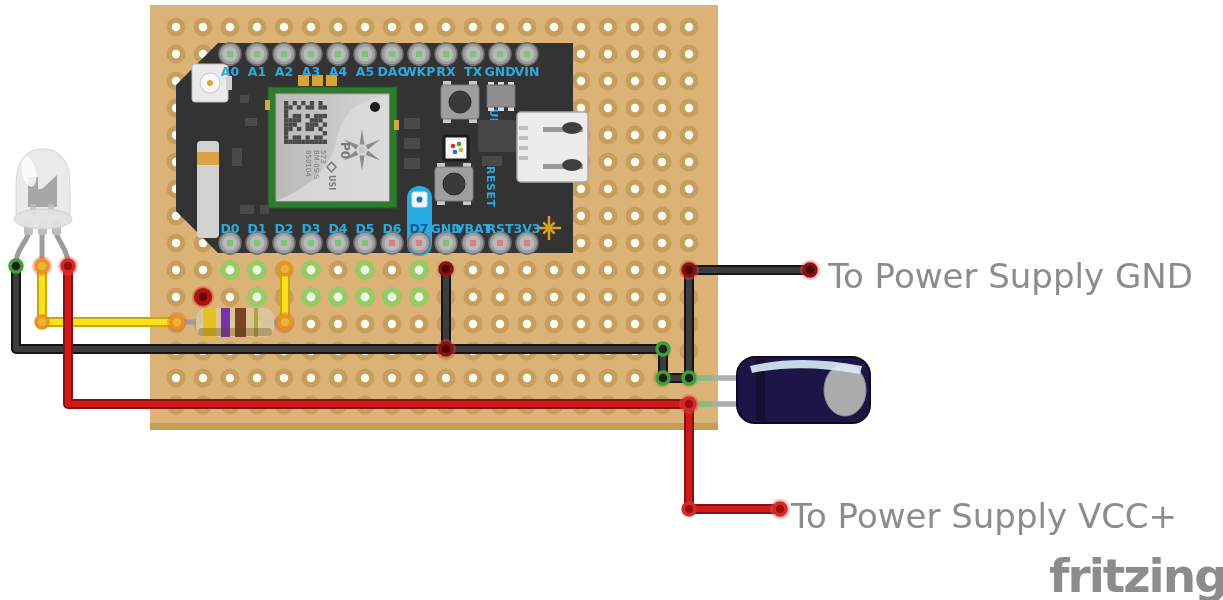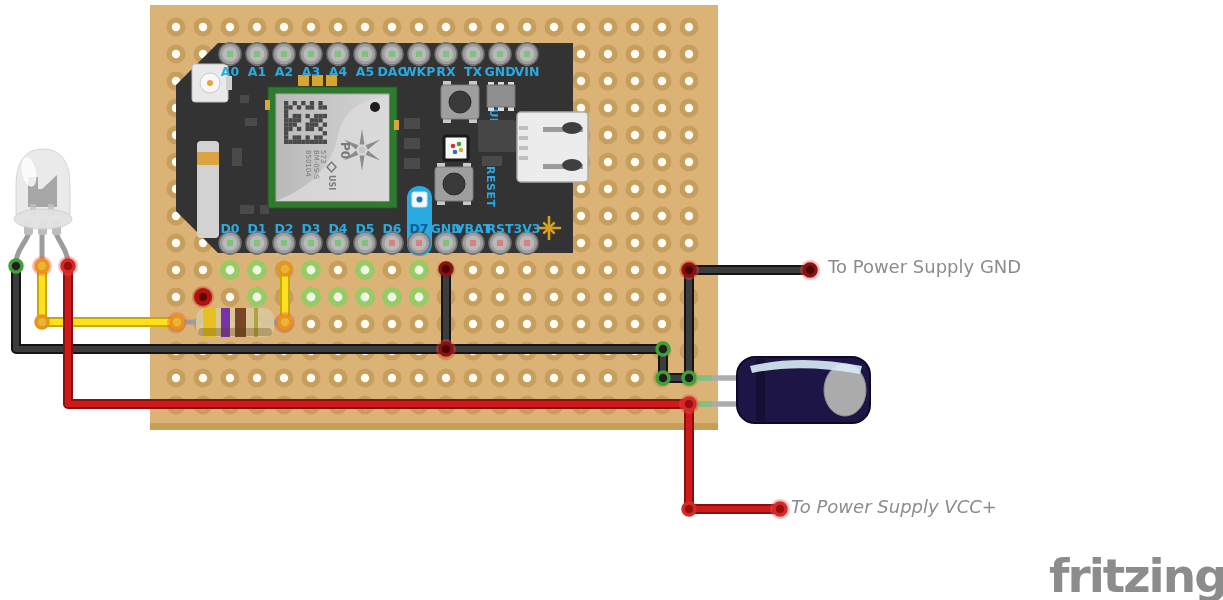--- a/index.html
+++ b/index.html
@@ -1,21 +1,21 @@
 <!DOCTYPE html>
 <html><head>
 <meta charset="utf-8">
 <style>
   html,body{margin:0;padding:0;background:#fff;}
   .canvas{position:relative;width:1223px;height:600px;background:#fff;overflow:hidden;
           font-family:"DejaVu Sans","Liberation Sans",sans-serif;}
   svg{position:absolute;left:0;top:0;}
-  .note{position:absolute;font-size:18px;color:#8C8C8C;white-space:nowrap;}
+  .note{position:absolute;font-size:34px;color:#8C8C8C;white-space:nowrap;}
   #note-gnd{left:828px;top:256px;}
-  #note-vcc{left:791px;top:496px;font-style:italic;}
+  #note-vcc{left:791px;top:496px;}
   #logo{position:absolute;left:1049px;top:548px;font-size:47px;font-weight:bold;
         color:#8C8C8C;letter-spacing:-2px;}
   text{font-family:"DejaVu Sans","Liberation Sans",sans-serif;}
 </style>
 </head>
 <body>
 
 <div class="canvas">
 <svg id="diagram" width="1223" height="600" viewBox="0 0 1223 600">
   <defs>

